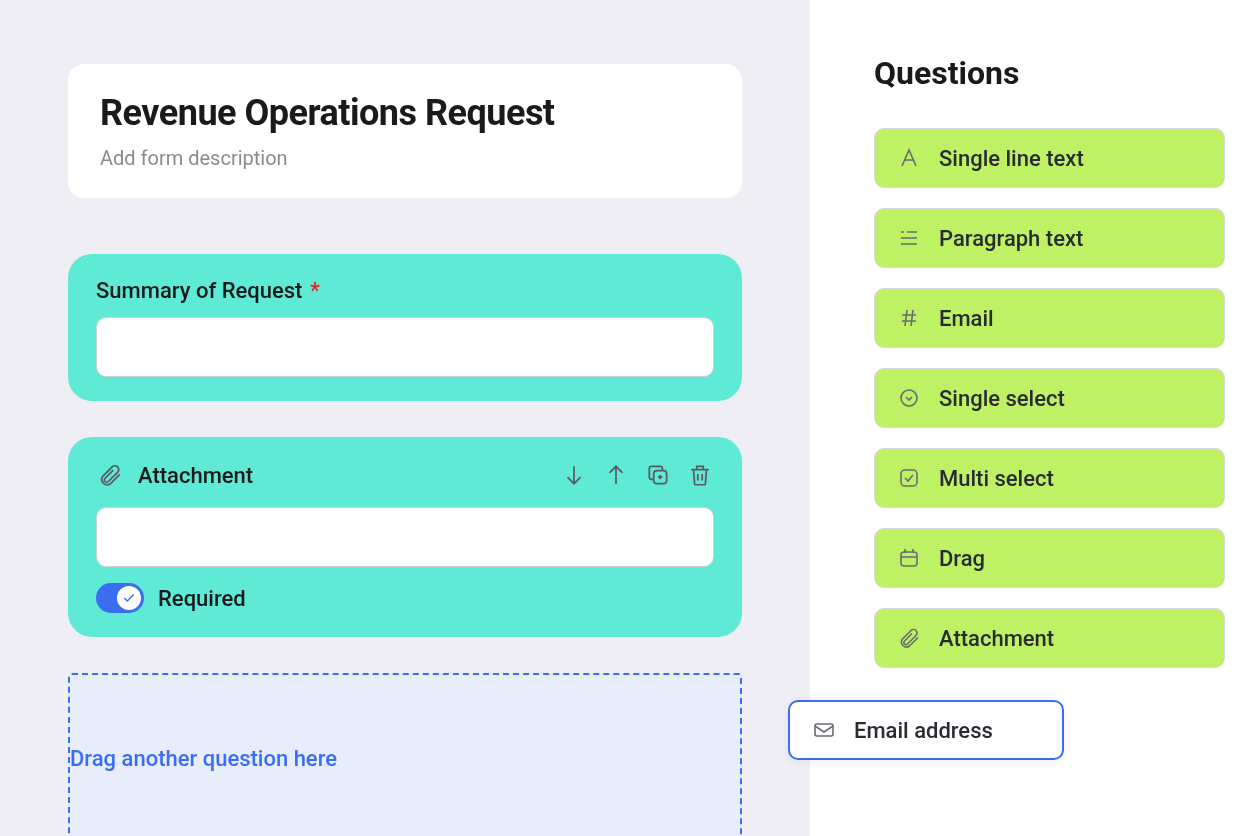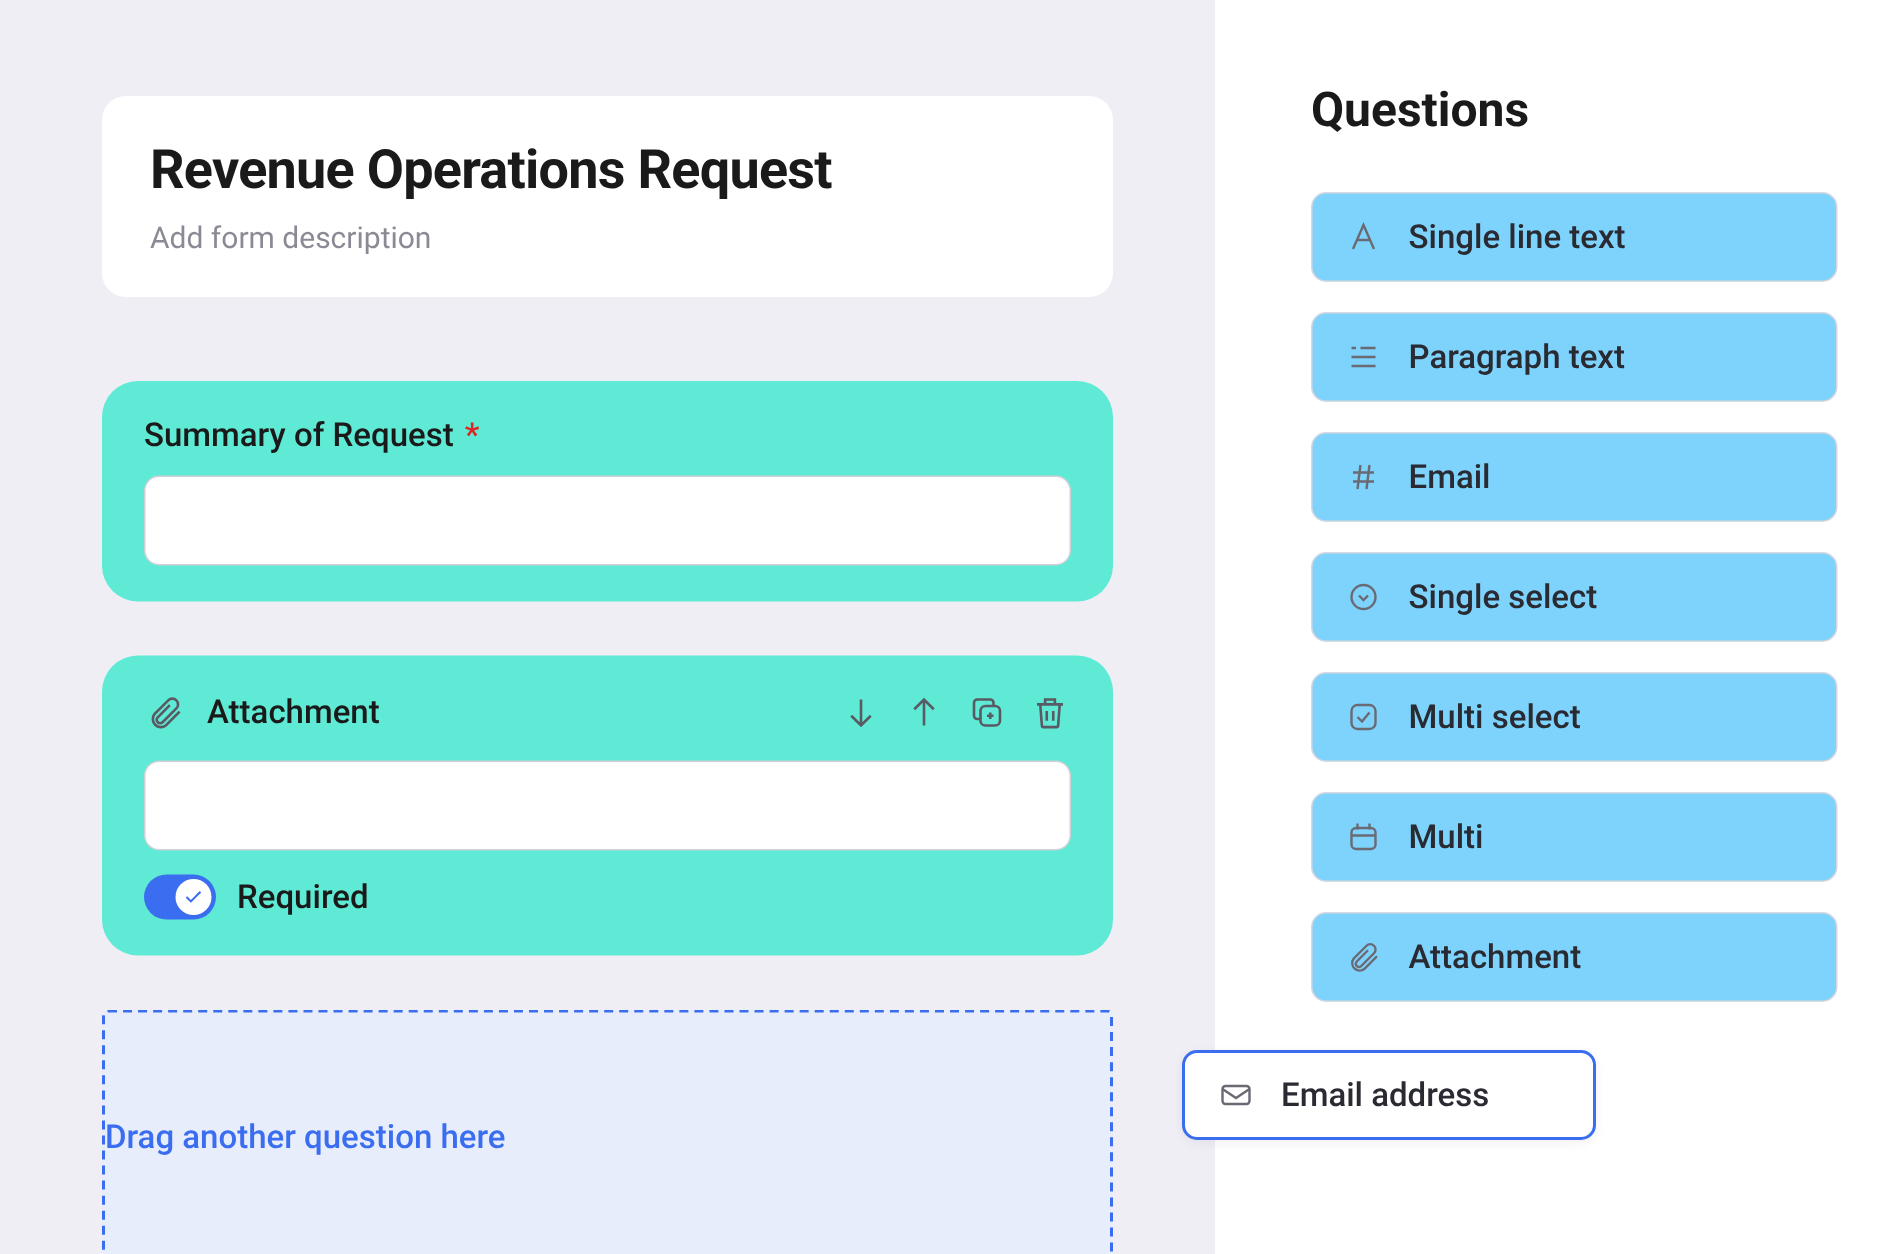--- a/index.html
+++ b/index.html
@@ -131,21 +131,21 @@
     }
     .q-list { display: flex; flex-direction: column; gap: 20px; position: relative; }
     .q-item {
       border: 1px solid #d8d8de;
       border-radius: 10px;
       height: 60px;
       display: flex;
       align-items: center;
       gap: 18px;
       padding: 0 22px;
-      background: #7dd3fc;
+      background: #bef264;
       cursor: grab;
     }
     .q-item .q-icon {
       width: 24px;
       height: 24px;
       color: #6a6a74;
       display: flex;
       align-items: center;
       justify-content: center;
     }
@@ -327,21 +327,21 @@
         </span>
       <span class="q-label">Multi select</span>
     </div>
 
     <div class="q-item">
       <span class="q-icon">
           <svg viewBox="0 0 24 24">
             <use href="#icon-calendar"></use>
           </svg>
         </span>
-      <span class="q-label">Multi</span>
+      <span class="q-label">Drag</span>
     </div>
 
     <div class="q-item">
       <span class="q-icon">
           <svg viewBox="0 0 24 24">
             <use href="#icon-paperclip"></use>
           </svg>
         </span>
       <span class="q-label">Attachment</span>
     </div>

